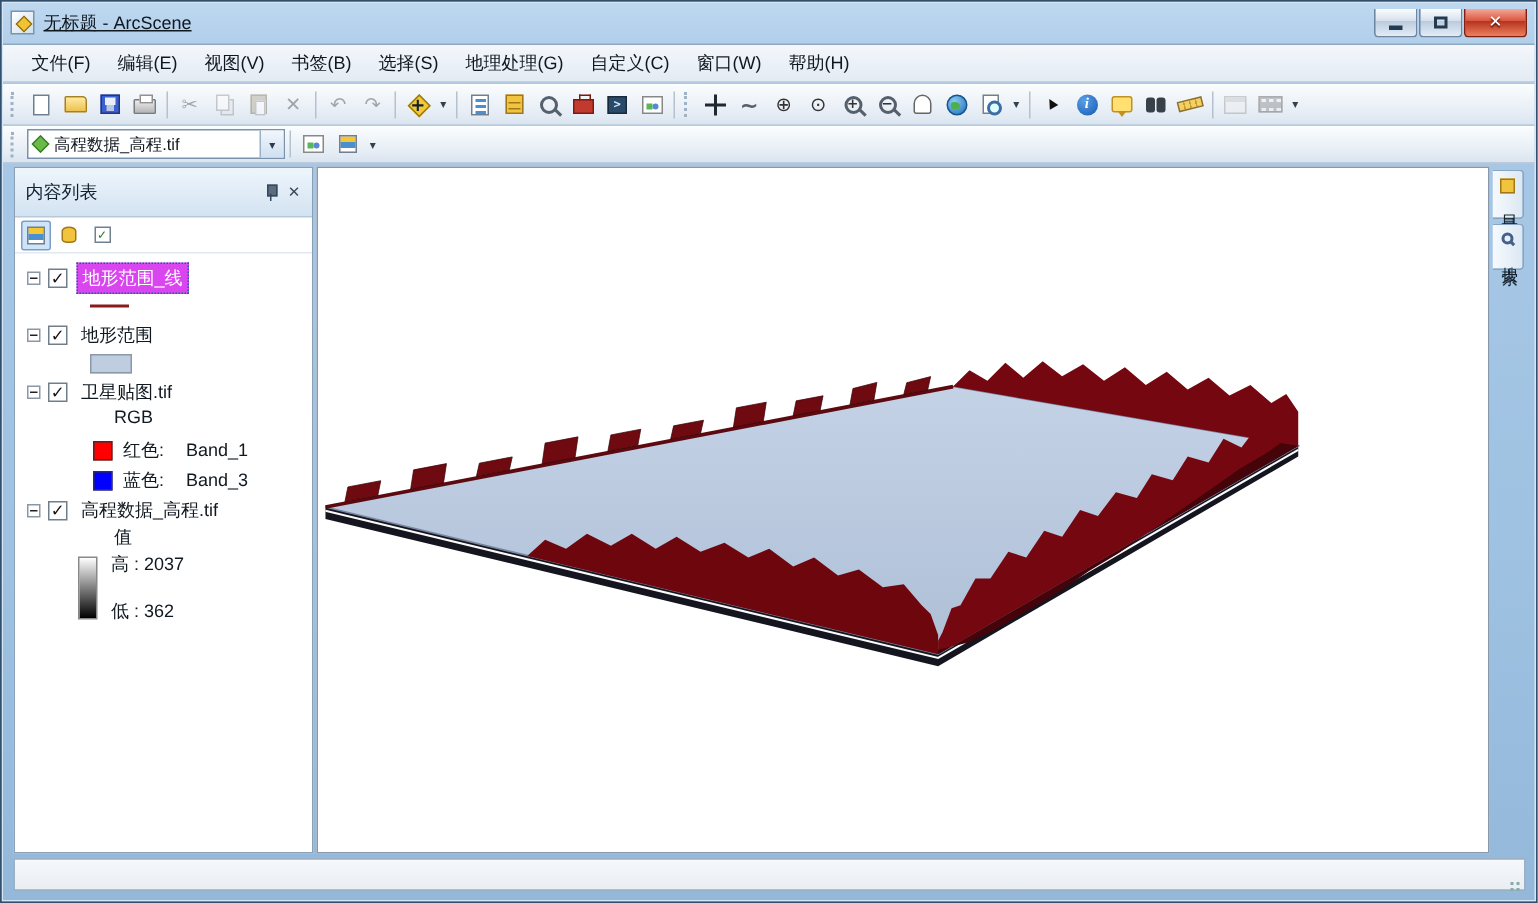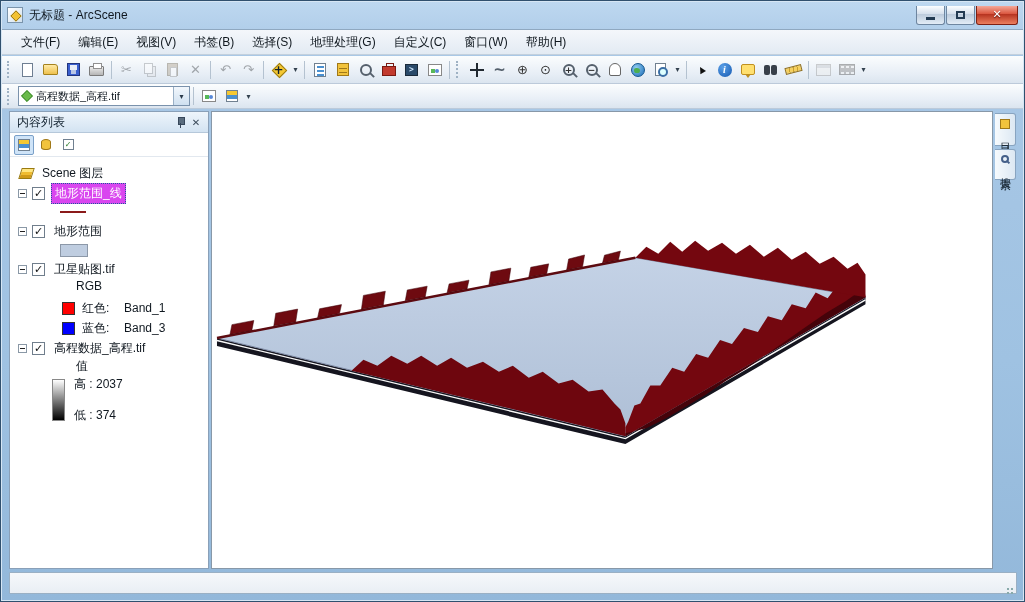--- a/index.html
+++ b/index.html
@@ -7,21 +7,21 @@
   body { background:#6a86a0; overflow:hidden; }
 
   .window { position:absolute; inset:0; width:1025px; height:602px;
     background:linear-gradient(180deg,#bed8f0 0%,#a9c8e6 8%,#9fc2e2 60%,#93b8da 100%);
     border:1px solid #30506e; box-shadow:inset 0 0 0 1px #d6e6f4; }
 
   
   .titlebar { position:absolute; left:0; top:0; right:0; height:28px; display:flex; align-items:center; padding:0 6px; }
   .app-icon { width:16px; height:16px; background:linear-gradient(135deg,#ffffff,#d0e0ee); border:1px solid #7a94ac; position:relative; margin-right:6px; }
   .app-icon::before { content:""; position:absolute; left:3px; top:3px; width:8px; height:8px; background:#f2c232; border:1px solid #8a6a10; transform:rotate(45deg) scale(.8); }
-  .title-text { font-size:12px; color:#101820; }
+  .title-text { font-size:12px; color:#101820;text-decoration:underline; }
   .winbtns { margin-left:auto; display:flex; gap:1px; }
   .wbtn { width:29px; height:19px; border:1px solid #6e86a0; border-radius:0 0 3px 3px; border-top:none;
     background:linear-gradient(#fbfdff,#d4dfec 45%,#bccbdc 46%,#e2ecf6); display:flex; align-items:center; justify-content:center; }
   .wbtn.close { width:42px; background:linear-gradient(#f4a898,#d9543c 45%,#b63420 46%,#ec7f5e); border-color:#7e2012; color:#fff; font-size:11px; font-weight:bold; text-shadow:0 1px 1px #601008; }
   .g-min { width:9px; height:3px; background:#223a52; margin-top:8px; }
   .g-max { width:9px; height:8px; border:2px solid #223a52; }
 
   
   .menubar { position:absolute; left:1px; right:1px; top:28px; height:26px; background:linear-gradient(#f4f7fb,#e3ebf3); border-top:1px solid #8fa8c0; border-bottom:1px solid #c3d0dd; display:flex; align-items:center; padding-left:10px; }
   .menu-item { font-size:12px; color:#10181f; padding:4px 9px; border-radius:2px; cursor:default; }
@@ -89,21 +89,21 @@
   
   .combo { display:flex; align-items:center; width:172px; height:20px; background:#fff; border:1px solid #7a92ac; margin-left:2px; }
   .combo-icon { margin:0 4px 0 3px; }
   .combo-text { flex:1; font-size:11px; color:#101820; white-space:nowrap; overflow:hidden; }
   .combo-arrow { width:16px; height:18px; background:linear-gradient(#f2f7fc,#cfe0f0); border-left:1px solid #9ab0c6; display:flex; align-items:center; justify-content:center; font-size:8px; color:#2a3a4a; }
 
   
   .content { position:absolute; left:8px; right:7px; top:110px; bottom:32px; }
 
   .toc-panel { position:absolute; left:0; top:0; bottom:0; width:200px; background:#fff; border:1px solid #8aa0b8; display:flex; flex-direction:column; }
-  .toc-header { height:21px; background:linear-gradient(#eef5fc,#d3e3f2); border-bottom:1px solid #b6c8da; display:flex; align-items:center; padding:0 4px 0 7px; }
+  .toc-header { height:33px; background:linear-gradient(#eef5fc,#d3e3f2); border-bottom:1px solid #b6c8da; display:flex; align-items:center; padding:0 4px 0 7px; }
   .toc-title { font-size:12px; color:#10202e; flex:1; }
   .pinbtn,.xbtn { width:16px; height:16px; display:flex; align-items:center; justify-content:center; color:#3a4a5a; font-size:10px; }
   .pin { width:10px; height:11px; position:relative; }
   .pin::before { content:""; position:absolute; left:3px; top:0; width:5px; height:6px; background:#5a6c7e; border:1px solid #37475a; }
   .pin::after { content:""; position:absolute; left:5px; top:6px; width:1px; height:5px; background:#37475a; }
   .toc-tools { height:24px; display:flex; align-items:center; gap:2px; padding:0 4px; border-bottom:1px solid #e2e8ef; }
   .ttool { width:20px; height:20px; display:flex; align-items:center; justify-content:center; border:1px solid transparent; border-radius:2px; }
   .ttool.pressed { border-color:#7aa0c8; background:#cfe4f8; }
   .i-lbd { width:12px; height:12px; background:linear-gradient(180deg,#f5c832 0 4px,#4a90d0 4px 8px,#ffffff 8px); border:1px solid #708090; }
   .i-lbs { width:10px; height:11px; background:#f2c33c; border:1px solid #a07818; border-radius:50% 50% 40% 40% / 28% 28% 22% 22%; }
@@ -321,24 +321,20 @@
           </span>
         <span class="ttool">
             <span class="i-lbs"></span>
           </span>
         <span class="ttool">
             <span class="i-lbv">✓</span>
           </span>
       </div>
       <div class="toc-tree">
 
-        <div class="trow scene-root">
-          <span class="i-scene"></span>
-          <span class="tlabel">Scene 图层</span>
-        </div>
 
         <div class="trow">
           <span class="expander"></span>
           <span class="cb">✓</span>
           <span class="tlabel selected">地形范围_线</span>
         </div>
         <div class="sym-row">
           <span class="sym-line"></span>
         </div>
 
@@ -375,21 +371,21 @@
           <span class="cb">✓</span>
           <span class="tlabel">高程数据_高程.tif</span>
         </div>
         <div class="legend-title">
           <span>值</span>
         </div>
         <div class="legend-elev">
           <span class="elev-bar"></span>
           <span class="elev-labels">
             <span>高 : 2037</span>
-            <span>低 : 374</span>
+            <span>低 : 362</span>
           </span>
         </div>
 
       </div>
     </div>
 
     <div class="viewport">
       <svg viewBox="0 0 783 460" preserveAspectRatio="none">
 
         <polygon points="5,228 415,327 656,187 656,194 415,335 5,236" fill="#15151f"></polygon>

